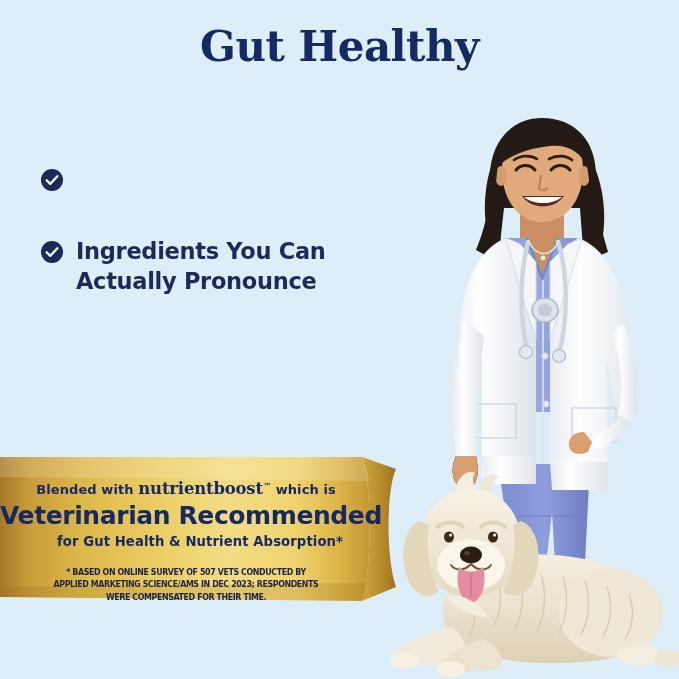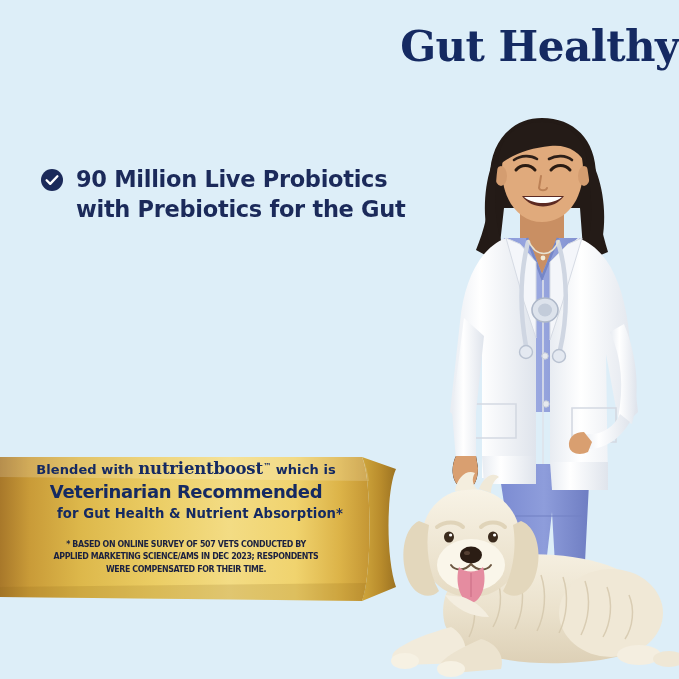--- a/index.html
+++ b/index.html
@@ -31,21 +31,20 @@
     z-index: 6;
   }
   .title-line {
     font-family: "DejaVu Serif", "Liberation Serif", serif;
     font-weight: bold;
     font-size: 42px;
     line-height: 1.17;
     letter-spacing: -0.5px;
     color: #152a62;
     white-space: nowrap;
-    text-align: right;
   }
 
   
   #bullets {
     position: absolute;
     top: 165px;
     left: 40px;
     width: 420px;
     z-index: 6;
   }
@@ -114,42 +113,42 @@
   #banner-text {
     position: absolute;
     left: 0;
     top: 0;
     width: 372px;
     height: 148px;
     text-align: center;
     color: #152a62;
   }
   .bn-line1 {
-    margin-top: 4px;
+    margin-top: 24px;
     font-family: "DejaVu Sans", "Liberation Sans", sans-serif;
     font-weight: bold;
     font-size: 13px;
     letter-spacing: 0.1px;
     white-space: nowrap;
   }
   .bn-brand {
     font-family: "DejaVu Serif", "Liberation Serif", serif;
     font-weight: bold;
     font-size: 16.5px;
     letter-spacing: -0.2px;
   }
   .bn-tm {
     font-size: 8px;
     vertical-align: super;
   }
   .bn-line2 {
     margin-top: 3px;
     font-family: "DejaVu Sans", "Liberation Sans", sans-serif;
     font-weight: bold;
-    font-size: 18px;
+    font-size: 25px;
     letter-spacing: -0.4px;
     white-space: nowrap;
   }
   .bn-line3 {
     margin-top: 4px;
     font-family: "DejaVu Sans", "Liberation Sans", sans-serif;
     font-weight: bold;
     font-size: 13.2px;
     letter-spacing: 0.1px;
     white-space: nowrap;
@@ -171,35 +170,43 @@
 </head>
 <body>
 
 <div id="canvas">
 
   <div id="title-block">
     <div class="title-line">Gut Healthy</div>
   </div>
 
   <div id="bullets">
+
+    <div class="bullet">
+      <span class="check-wrap">
+        <svg width="24" height="24" viewBox="0 0 24 24">
+          <circle cx="12" cy="12" r="11" fill="#1b2a5a"></circle>
+          <path d="M6.6 12.3 L10.2 15.9 L17.4 8.3" fill="none" stroke="#ffffff" stroke-width="2.3" stroke-linecap="round" stroke-linejoin="round"></path>
+        </svg>
+      </span>
+    </div>
+
 
     <div class="bullet">
       <span class="check-wrap">
         <svg width="24" height="24" viewBox="0 0 24 24">
           <circle cx="12" cy="12" r="11" fill="#1b2a5a"></circle>
           <path d="M6.6 12.3 L10.2 15.9 L17.4 8.3" fill="none" stroke="#ffffff" stroke-width="2.3" stroke-linecap="round" stroke-linejoin="round"></path>
         </svg>
       </span>
       <span class="bullet-text">
-        <span>90 Million Live Probiotics</span><br>
-        <span>with Prebiotics for the Gut</span>
+        <span>Ingredients You Can</span><br>
+        <span>Actually Pronounce</span>
       </span>
     </div>
-
-
 
   </div>
 
   <div id="vet">
     <svg width="250" height="530" viewBox="0 0 250 530">
       <defs>
         <linearGradient id="coatG" x1="0" y1="0" x2="1" y2="0">
           <stop offset="0%" stop-color="#e8ecf2"></stop>
           <stop offset="35%" stop-color="#ffffff"></stop>
           <stop offset="100%" stop-color="#dfe4ec"></stop>

